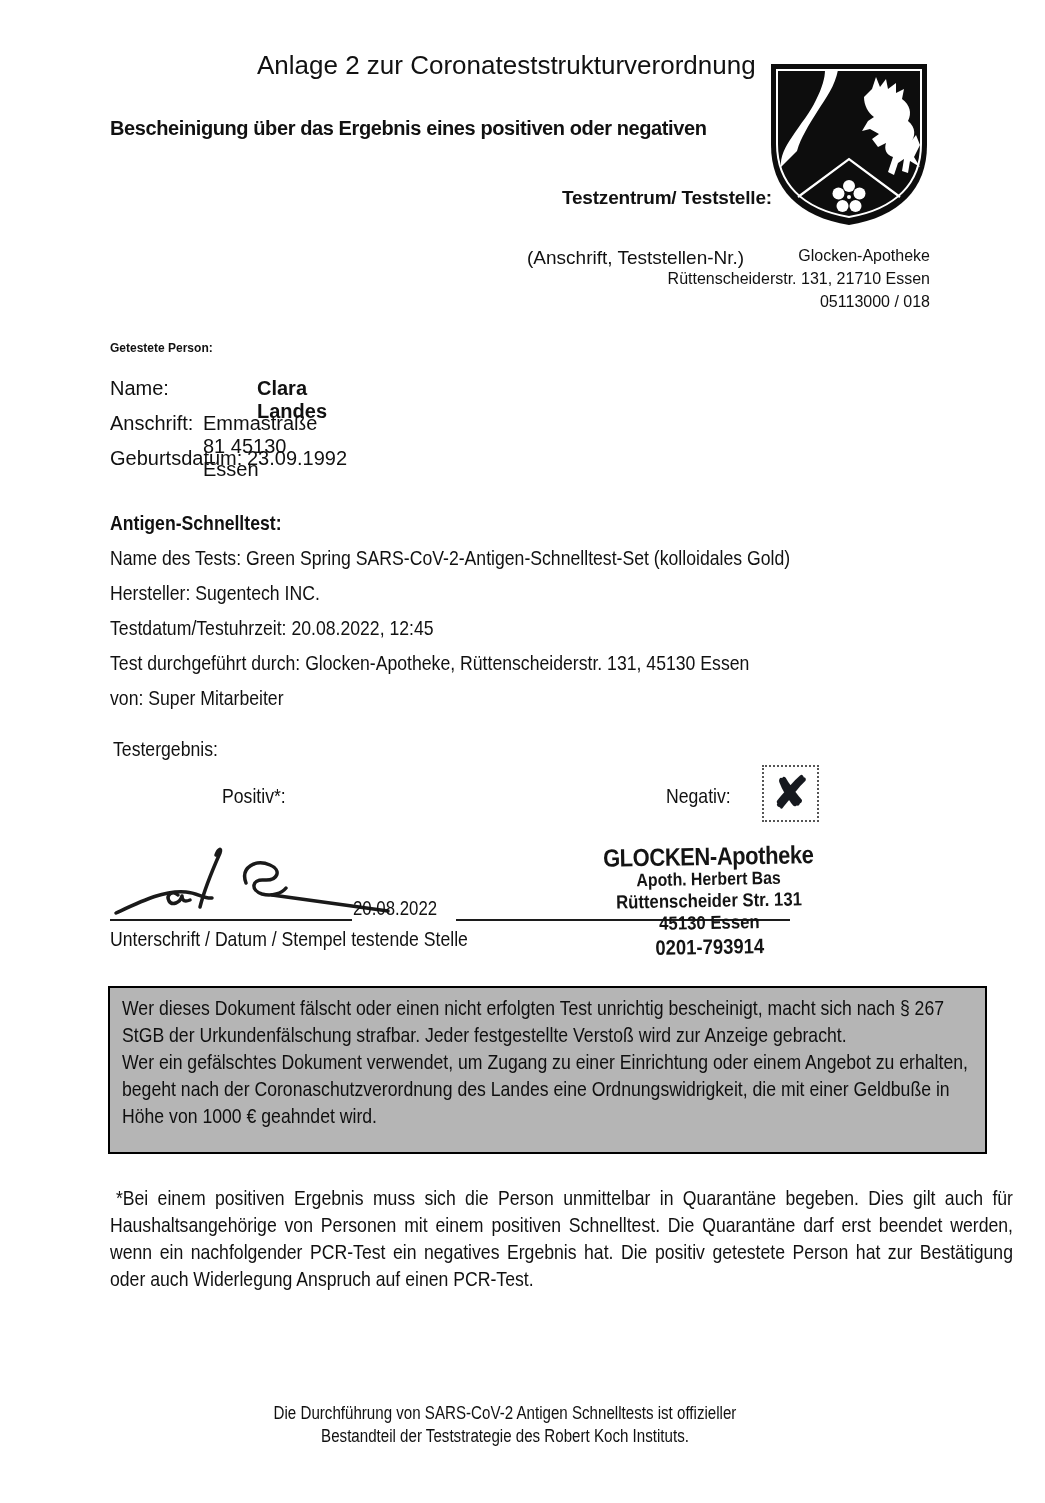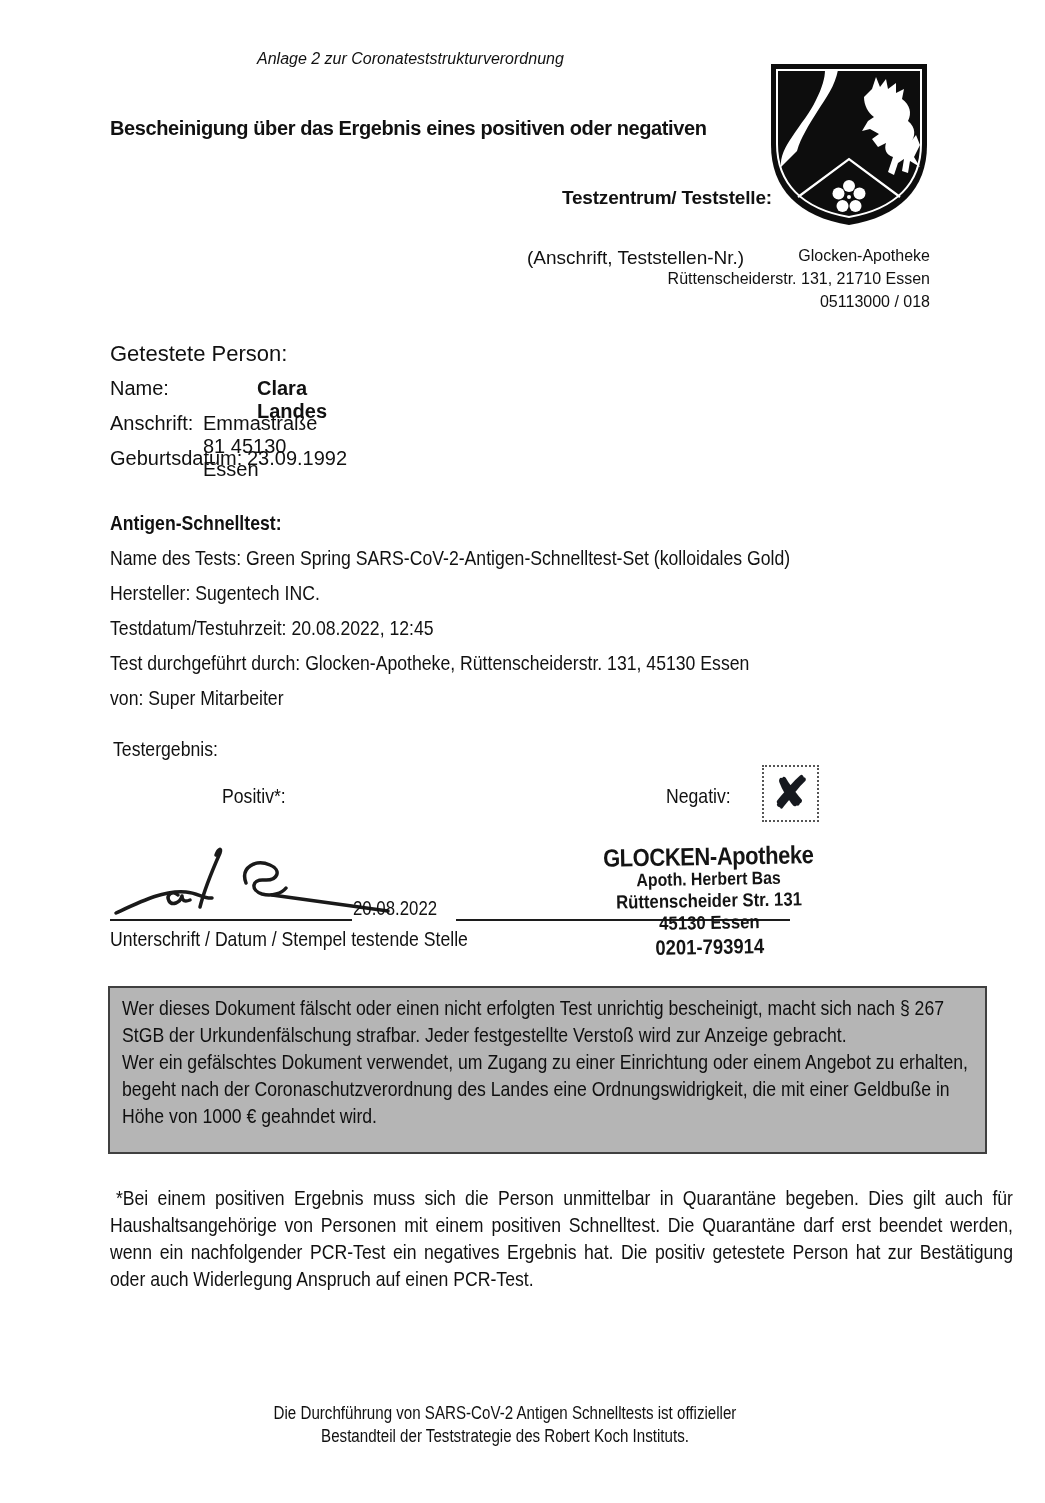--- a/index.html
+++ b/index.html
@@ -5,30 +5,30 @@
   html,body { margin:0; padding:0; background:#ffffff; }
   .page {
     position:relative; width:1045px; height:1503px; background:#fff;
     font-family:"Liberation Sans", sans-serif; color:#111; overflow:hidden;
   }
   .abs { position:absolute; }
   
   .narrow { transform:scaleX(0.84); transform-origin:0 0; white-space:nowrap; }
   .narrowblock { transform:scaleX(0.84); transform-origin:0 0; }
 
-  .header-note { left:257px; top:50px; font-size:16px;font-style:italic; }
+  .header-note { left:257px; top:50px; font-size:26px; }
   .title { left:110px; top:114px; font-size:20px; font-weight:bold; letter-spacing:-0.4px; line-height:29px; }
 
   .emblem { left:768px; top:61px; }
 
   .tc-label { left:531px; top:187px; font-size:19px; font-weight:bold; letter-spacing:-0.2px;margin-left:31px; }
   .tc-sublabel { left:527px; top:219px; font-size:19px;margin-top:28px; }
   .tc-address { left:558px; top:244px; width:372px; text-align:right; font-size:16px; line-height:23px; }
 
-  .sec-person { left:110px; top:341px; font-size:22px; font-weight:normal; }
+  .sec-person { left:110px; top:341px; font-size:12px; font-weight:bold; }
   .row-name { left:110px; top:377px; font-size:20px; }
   .row-name .val { position:absolute; left:147px; top:0; font-weight:bold; }
   .row-addr { left:110px; top:412px; font-size:20px; }
   .row-addr .val { position:absolute; left:93px; top:0; }
   .row-birth { left:110px; top:447px; font-size:20px; }
   .row-birth .val { position:absolute; left:137px; top:0; font-weight:normal; }
 
   .antigen { left:110px; top:505px; font-size:21px; line-height:35px; }
   .antigen .t { font-weight:bold; }
 
@@ -47,21 +47,21 @@
 
   .stamp { left:583px; top:843px; width:250px; text-align:center; color:#141414;
            transform:rotate(-1deg) scaleX(0.88); transform-origin:50% 0; }
   .stamp .l1 { font-size:25px; font-weight:bold; line-height:26px; letter-spacing:-0.5px; }
   .stamp .l2 { font-size:18px; line-height:21px; font-weight:600; }
   .stamp .l3 { font-size:19px; line-height:22px; font-weight:600; }
   .stamp .l4 { font-size:19px; line-height:22px; font-weight:600; }
   .stamp .l5 { font-size:21px; line-height:25px; font-weight:bold; }
 
   .warnbox { left:108px; top:986px; width:879px; height:168px; box-sizing:border-box;
-             background:#b5b5b5; border:2px solid #404040; padding:6px 12px; overflow:hidden; }
+             background:#b5b5b5; border:2px solid #000000; padding:6px 12px; overflow:hidden; }
   .warnbox .inner { width:1020px; font-size:21px; line-height:27px; color:#0f0f0f; }
   .warnbox p { margin:0; }
 
   .footnote { left:110px; top:1184px; }
   .footnote .inner { width:1075px; font-size:21px; line-height:27px; text-align:justify; text-indent:7px; }
 
   .footer { left:110px; top:1402px; width:790px; text-align:center; font-size:18px; line-height:23px;
             transform:scaleX(0.84); transform-origin:50% 0; }
 </style>
 </head>

